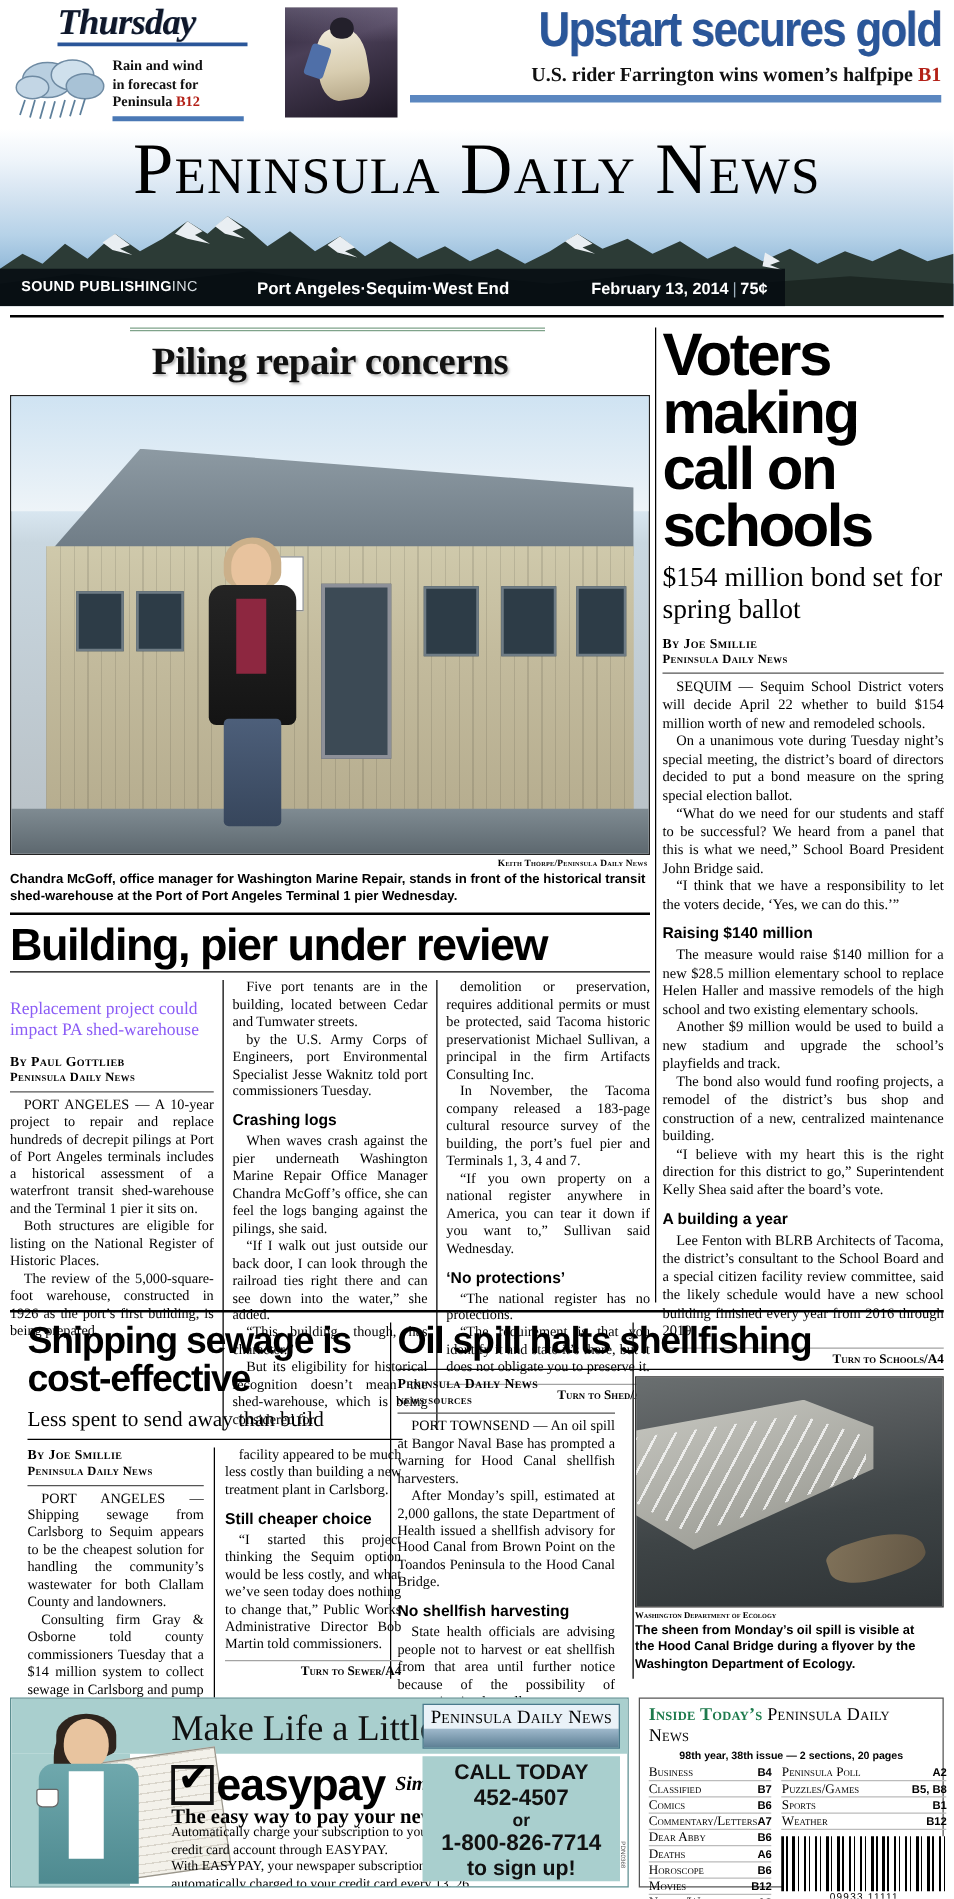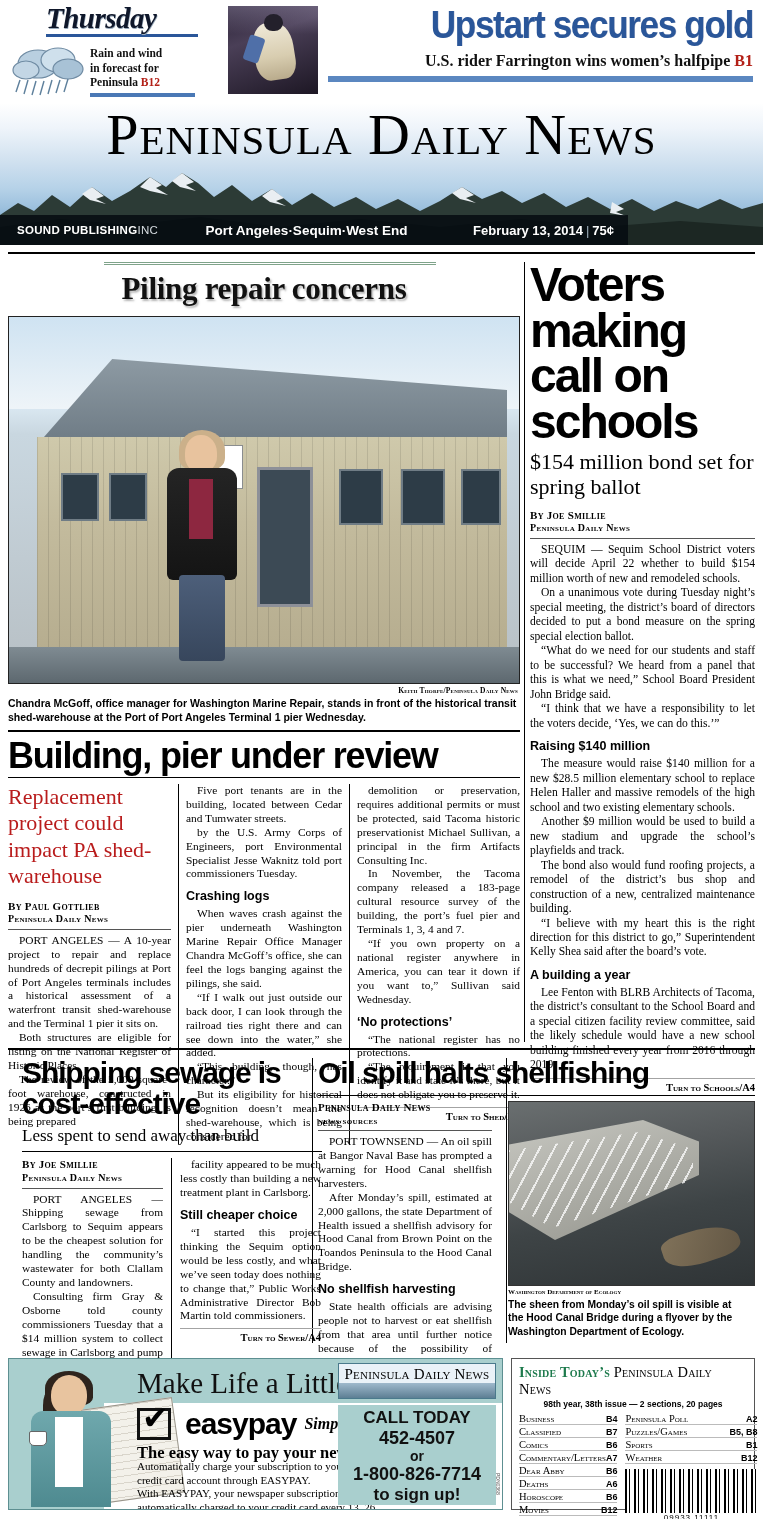--- a/index.html
+++ b/index.html
@@ -170,22 +170,22 @@
   }
   .bpur-rule { width:512px; height:1px; background:#000; margin-bottom:6px; }
 
   .cols3 { display:flex; gap:0; }
   .c3 { width:170.6px; padding:0 7px; }
   .c3:first-child { padding-left:0; }
   .c3:last-child { padding-right:0; }
   .colsep { width:1px; background:#000; }
 
   .deck {
-    font-family:"Liberation Serif", serif; font-size:22px; line-height:1.2;
-    margin-bottom:10px; color:#b91c1c;
+    font-family:"Liberation Serif", serif; font-size:14px; line-height:1.2;
+    margin-bottom:10px; color:#8b5cf6;margin-top:16px;
   }
   .byline {
     font-family:"Liberation Serif", serif; font-weight:bold; font-size:11px;
     font-variant:small-caps; letter-spacing:0.3px; line-height:1.25;
   }
   .byline .src { font-weight:bold; font-size:10px; }
   .byline-rule { height:1px; background:#555; margin:3px 0 4px 0; }
   p.bt {
     font-family:"Liberation Serif", serif; font-size:11.4px; line-height:1.22;
     margin:0; text-indent:11px; text-align:justify; hyphens:auto;
@@ -295,21 +295,21 @@
   }
   .ad-pdnbox {
     position:absolute; right:6px; top:4px; width:158px; height:36px;
     border:1px solid #4a7a8c; background:linear-gradient(180deg,#eaf2f8 55%,#9fb9cc 56%,#5d7f94 100%);
     display:flex; align-items:flex-start; justify-content:center; padding-top:2px;
   }
   .ad-pdnbox span { font-family:"Liberation Serif", serif; font-size:15px; font-variant:small-caps; letter-spacing:0.2px; }
   .ad-logo { position:absolute; left:128px; top:48px; display:flex; align-items:center; }
   .ad-check { width:34px; height:32px; border:3px solid #111; position:relative; }
   .ad-check::after { content:"✔"; position:absolute; left:2px; top:-9px; font-size:32px; line-height:1; }
-  .ad-easypay { font-family:"Liberation Sans", sans-serif; font-weight:bold; font-size:30px; letter-spacing:-1px; margin-left:14px; }
+  .ad-easypay { font-family:"Liberation Sans", sans-serif; font-weight:bold; font-size:36px; letter-spacing:-1px; margin-left:2px; }
   .ad-tag { font-family:"Liberation Serif", serif; font-style:italic; font-weight:bold; font-size:16px; margin-left:8px; }
   .ad-l1 { position:absolute; left:128px; top:84px; font-family:"Liberation Serif", serif; font-weight:bold; font-size:16.5px; }
   .ad-l2 { position:absolute; left:128px; top:101px; width:250px; font-family:"Liberation Serif", serif; font-size:11px; line-height:1.25; }
   .ad-l3 { position:absolute; left:128px; top:128px; width:250px; font-family:"Liberation Serif", serif; font-size:11px; line-height:1.25; }
   .ad-call {
     position:absolute; right:6px; top:46px; width:158px; height:100px;
     background:#a9cfce; text-align:center; padding-top:3px;
     font-family:"Liberation Sans", sans-serif; font-weight:bold; color:#111;
   }
   .ad-call .big { font-size:17px; line-height:1.16; }

